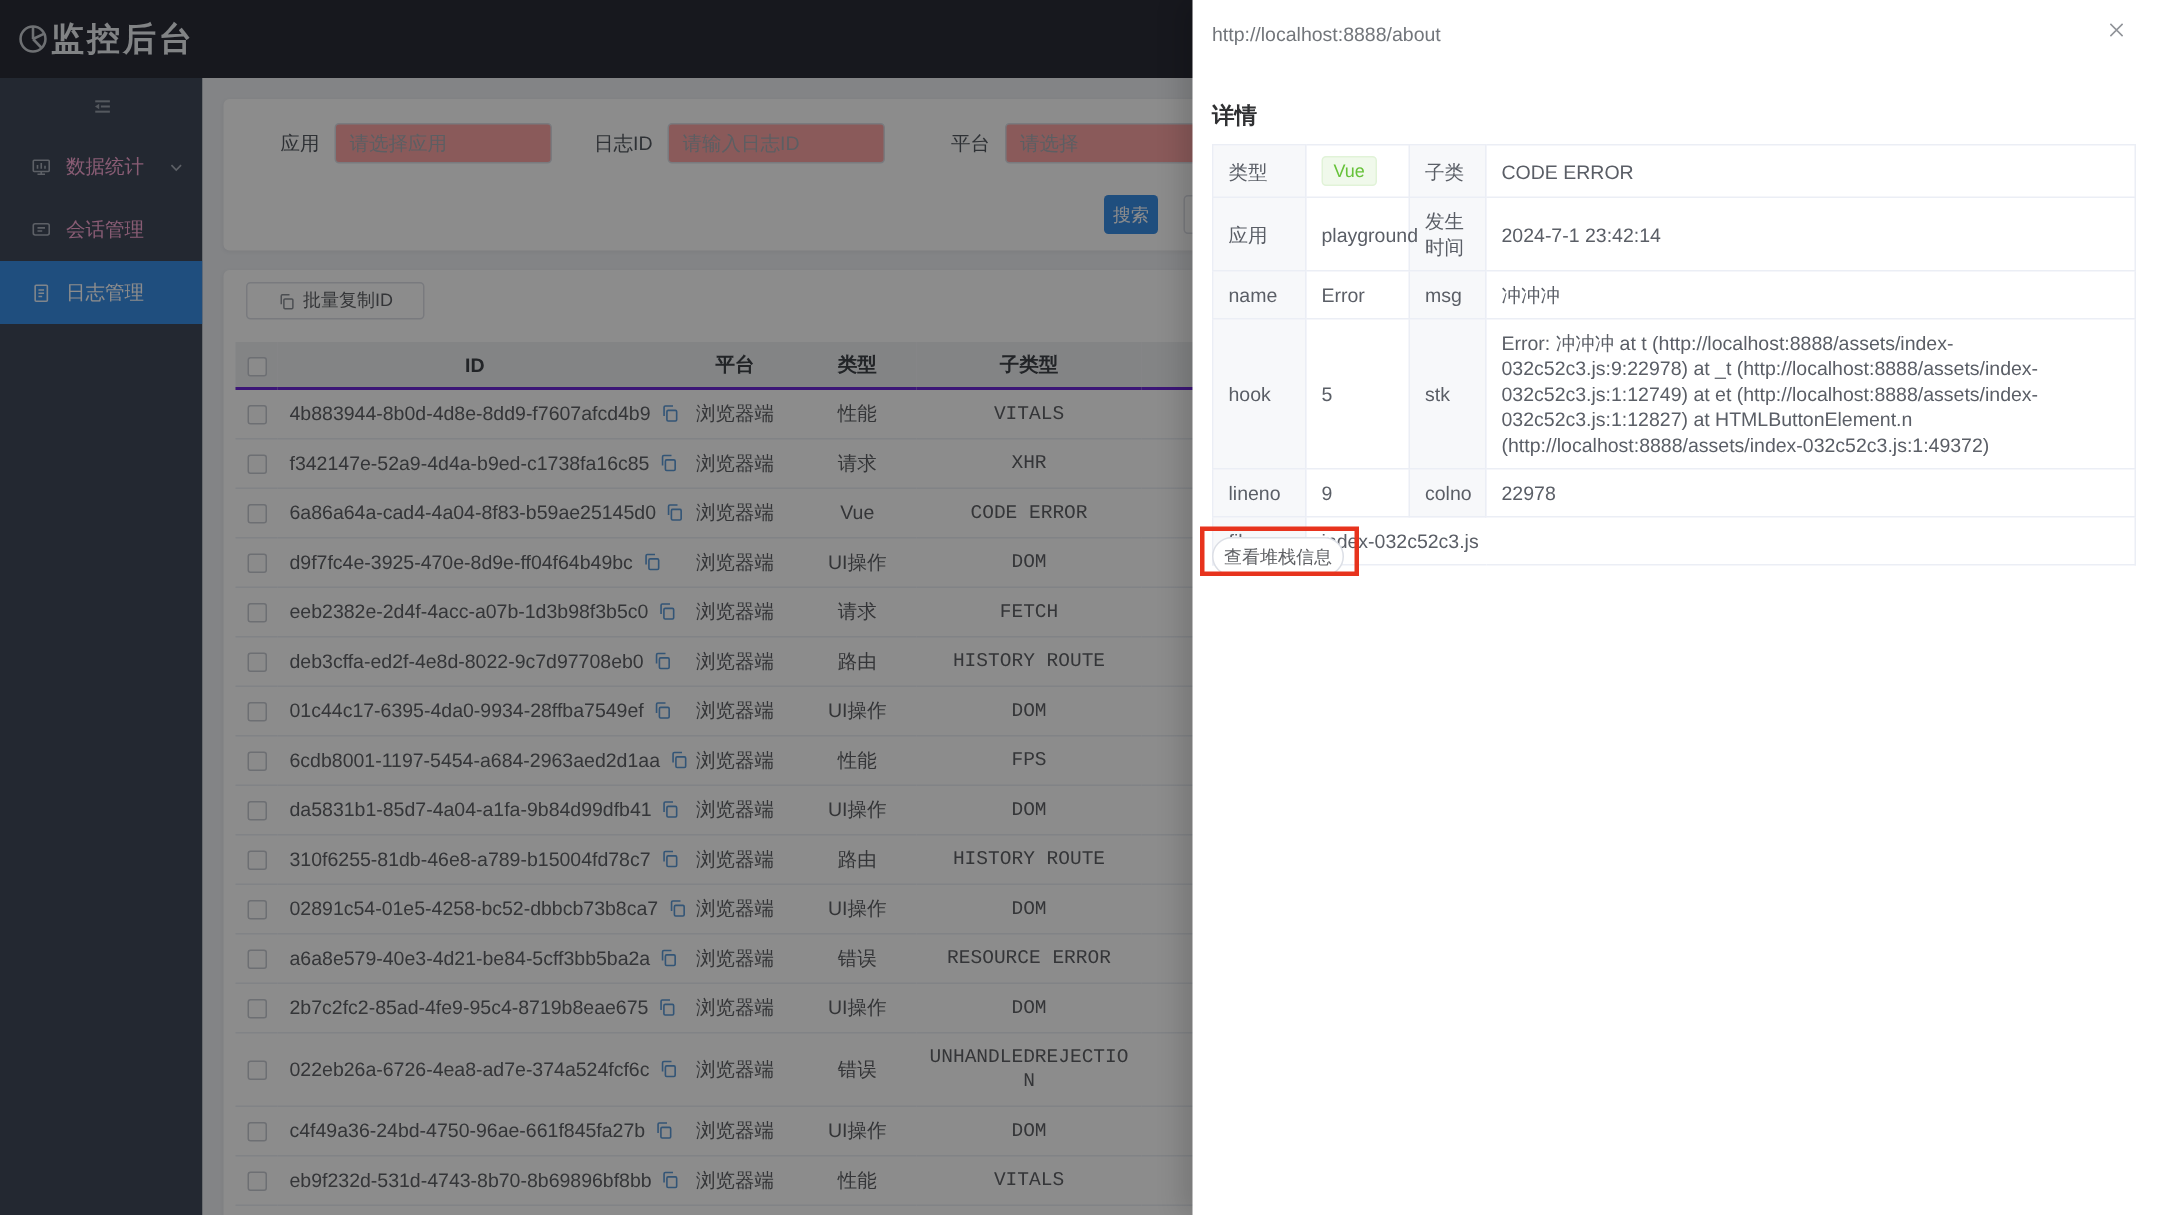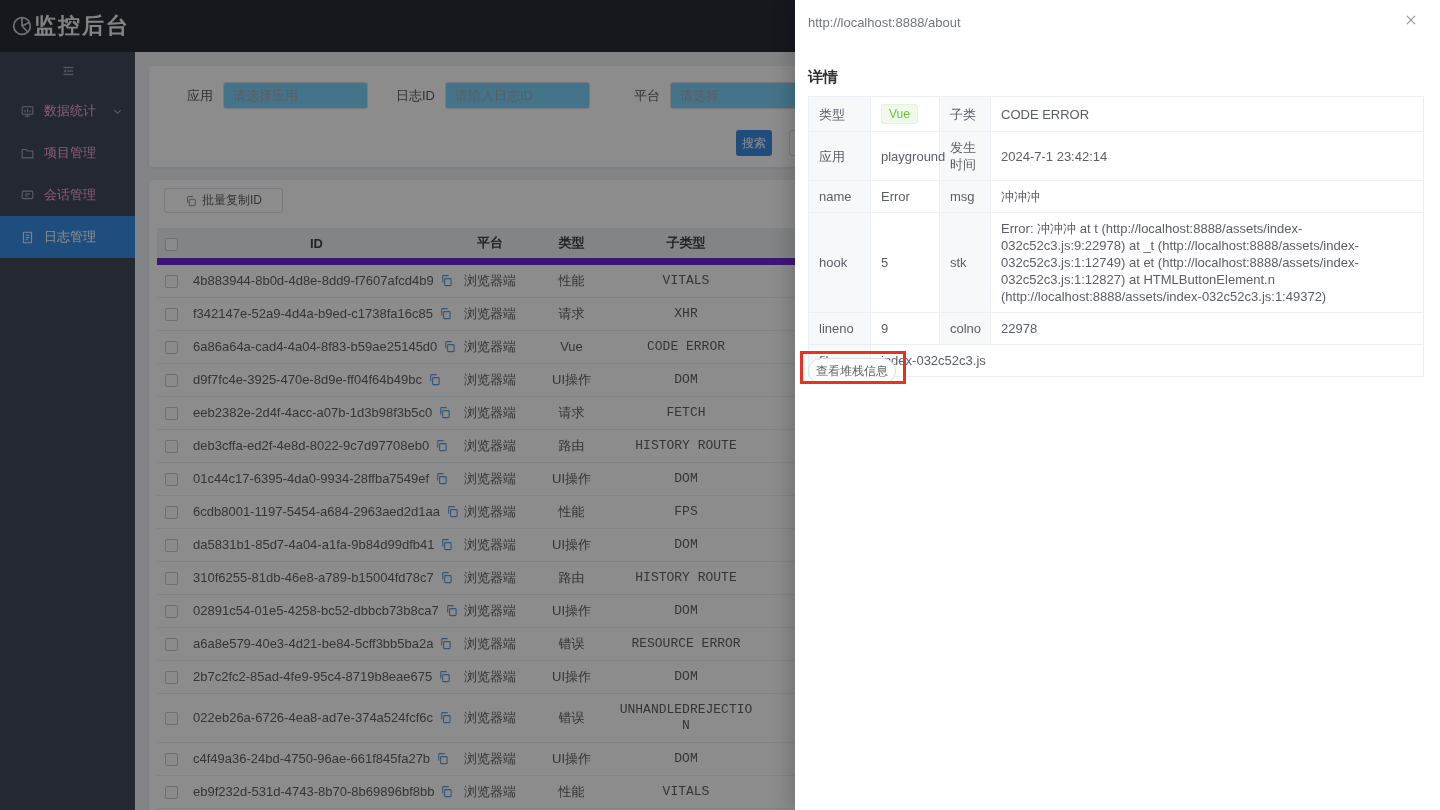--- a/index.html
+++ b/index.html
@@ -23,37 +23,37 @@
   .chevron{margin-left:auto;margin-right:12px;width:11px;height:11px;color:#a9b0bb;}
 
   
   .main{position:absolute;left:135px;top:52px;right:0;bottom:0;background:#eef0f4;z-index:1;}
   .card{position:absolute;background:#fff;border-radius:4px;box-shadow:0 1px 3px rgba(0,0,0,.05);}
   .search-card{left:14px;right:14px;top:14px;height:101px;}
   .field{position:absolute;display:flex;align-items:center;}
   .f1{left:38px;top:16px;} .f2{left:247px;top:16px;} .f3{left:485px;top:16px;}
   .field label{font-size:13px;color:#555a61;margin-right:10px;white-space:nowrap;}
   .field input{width:145px;height:27px;border:1px solid #dcdfe6;border-radius:3px;
-    padding:0 9px;font-size:13px;color:#606266;outline:none;background:#7dd3fc;}
+    padding:0 9px;font-size:13px;color:#606266;outline:none;background:#fca5a5;}
   input::placeholder{color:#a8abb2;}
   .btn-primary{position:absolute;left:587px;top:64px;width:36px;height:26px;
     background:var(--accent,#3a8ee6);color:#fff;border:none;border-radius:3px;font-size:12px;cursor:pointer;}
   .btn-ghost{position:absolute;left:640px;top:64px;width:54px;height:26px;background:#fff;
     border:1px solid #dcdfe6;border-radius:3px;cursor:pointer;}
 
   .table-card{left:14px;right:14px;top:128px;height:700px;overflow:hidden;}
   .batch-btn{position:absolute;left:15px;top:8px;height:25px;padding:0 20px;display:inline-flex;
     align-items:center;gap:5px;background:#fff;border:1px solid #dcdfe6;border-radius:3px;
     font-size:12px;color:#606266;cursor:pointer;}
   .batch-btn svg{width:12px;height:12px;color:#8a8f96;}
 
   table.log-table{position:absolute;left:8px;top:48px;width:1262px;border-collapse:collapse;
     table-layout:fixed;font-size:13px;color:#606266;}
   .log-table th{background:#eef0f3;color:#3e4247;font-weight:bold;padding:6px 4px;
-    border-bottom:7px solid #6d28d9;text-align:center;font-size:13px;}
+    border-bottom:2px solid #6d28d9;text-align:center;font-size:13px;}
   .log-table td{padding:8px 8px;border-bottom:1px solid #ebeef5;text-align:center;vertical-align:middle;line-height:16px;}
   .log-table tr{cursor:pointer;}
   .col-subtype-cell{word-break:break-all;padding:8px 16px;font-family:Liberation Mono, monospace;}
   .checkbox{display:inline-block;width:13px;height:13px;border:1px solid #c6cad1;border-radius:2px;
     background:#fdfdfe;vertical-align:middle;cursor:pointer;}
   .id-wrap{white-space:nowrap;}
   .copy-icon{width:13px;height:13px;color:#5e9bd8;margin-left:6px;vertical-align:-2px;cursor:pointer;}
 
   
   .overlay{position:absolute;left:0;top:0;width:1440px;height:810px;background:rgba(0,0,0,0.45);z-index:5;}
@@ -98,26 +98,20 @@
   </div>
   <div class="menu-item">
     <svg class="mi-icon" viewBox="0 0 24 24" fill="none" stroke="currentColor" stroke-width="1.7">
       <rect x="3.5" y="4.5" width="17" height="12" rx="1"></rect>
       <path d="M8 13.5v-4 M12 13.5v-6 M16 13.5v-3 M12 16.5v3 M8 19.5h8"></path>
     </svg>
     <span>数据统计</span>
     <svg class="chevron" viewBox="0 0 24 24" fill="none" stroke="currentColor" stroke-width="2.4">
       <path d="M5 9 l7 7 7-7"></path>
     </svg>
-  </div>
-  <div class="menu-item">
-    <svg class="mi-icon" viewBox="0 0 24 24" fill="none" stroke="currentColor" stroke-width="1.7">
-      <path d="M3.5 5.5h6l2 2.5h9v11h-17z"></path>
-    </svg>
-    <span>项目管理</span>
   </div>
   <div class="menu-item">
     <svg class="mi-icon" viewBox="0 0 24 24" fill="none" stroke="currentColor" stroke-width="1.7">
       <rect x="3.5" y="5" width="17" height="12" rx="2"></rect>
       <path d="M8 9.5h8 M8 12.8h5"></path>
     </svg>
     <span>会话管理</span>
   </div>
   <div class="menu-item active">
     <svg class="mi-icon" viewBox="0 0 24 24" fill="none" stroke="currentColor" stroke-width="1.7">

